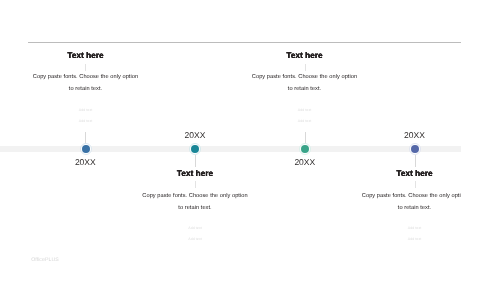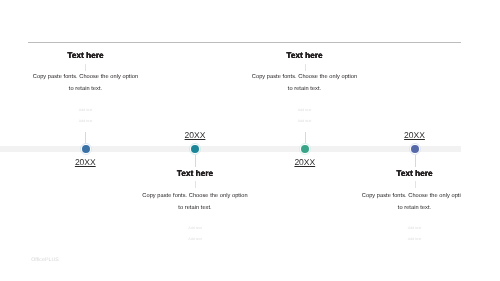--- a/index.html
+++ b/index.html
@@ -17,21 +17,21 @@
   .node{position:absolute;width:12.4px;height:12.4px;border-radius:50%;background:#fff;box-sizing:border-box;}
   .node .core{position:absolute;left:2.3px;top:2.3px;width:7.8px;height:7.8px;border-radius:50%;}
   .node .ring{position:absolute;left:0;top:0;width:12.4px;height:12.4px;border-radius:50%;box-sizing:border-box;border:0.45px solid;opacity:0.18;}
   .stem{position:absolute;width:0.75px;background:#d8d8d8;}
   .tick{position:absolute;width:0.8px;background:#e3e3e3;}
 
   .blk{position:absolute;text-align:center;width:200px;transform:translateZ(0);}
   .title{font-size:8.3px;font-weight:bold;color:#231f20;line-height:9px;text-shadow:0.1px 0 0 #2a2626,-0.1px 0 0 #2a2626;}
   .body{font-size:5.65px;color:#231f20;line-height:11.9px;letter-spacing:0.055px;}
   .faint{font-size:3.6px;color:#dedede;line-height:11px;letter-spacing:0.05px;}
-  .yr{position:absolute;font-size:8.5px;color:#2b2828;text-align:center;width:60px;line-height:8.5px;transform:translateZ(0);text-decoration:underline;}
+  .yr{position:absolute;font-size:8.5px;color:#2b2828;text-align:center;width:60px;line-height:8.5px;transform:translateZ(0);}
 
   .footer-left{position:absolute;left:31.2px;top:258.4px;font-size:5.2px;color:#d7d7d7;letter-spacing:0.05px;line-height:5.2px;transform:translateZ(0);}
   .footer-right{position:absolute;left:455.7px;top:257.8px;width:20px;text-align:center;font-size:5.5px;color:#d7d7d7;line-height:5.5px;transform:translateZ(0);}
 </style>
 </head>
 <body>
 
 <div class="slide">
   <div class="divider"></div>
   <div class="axis"></div>

